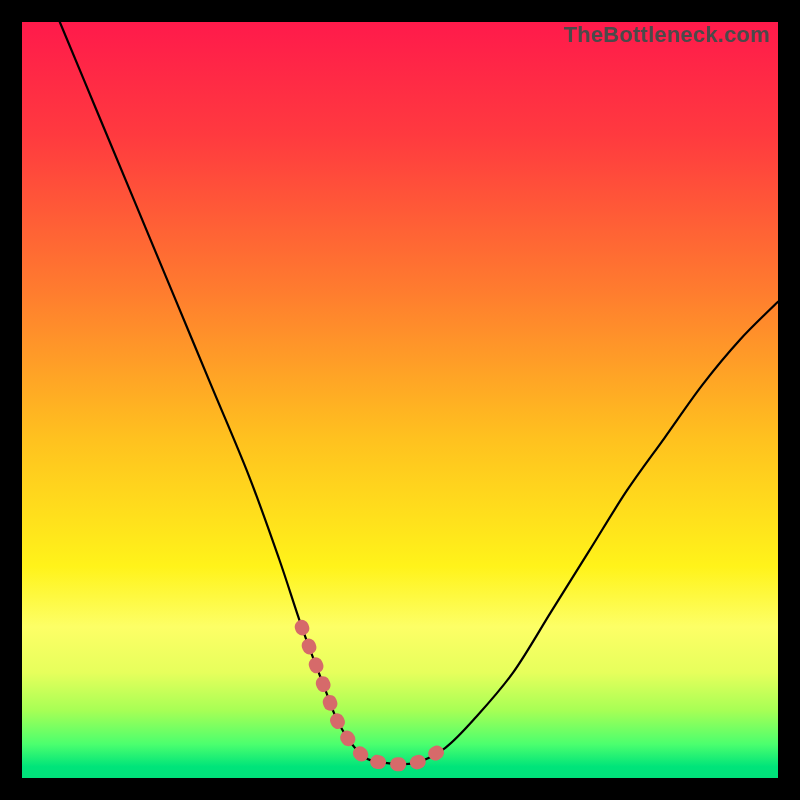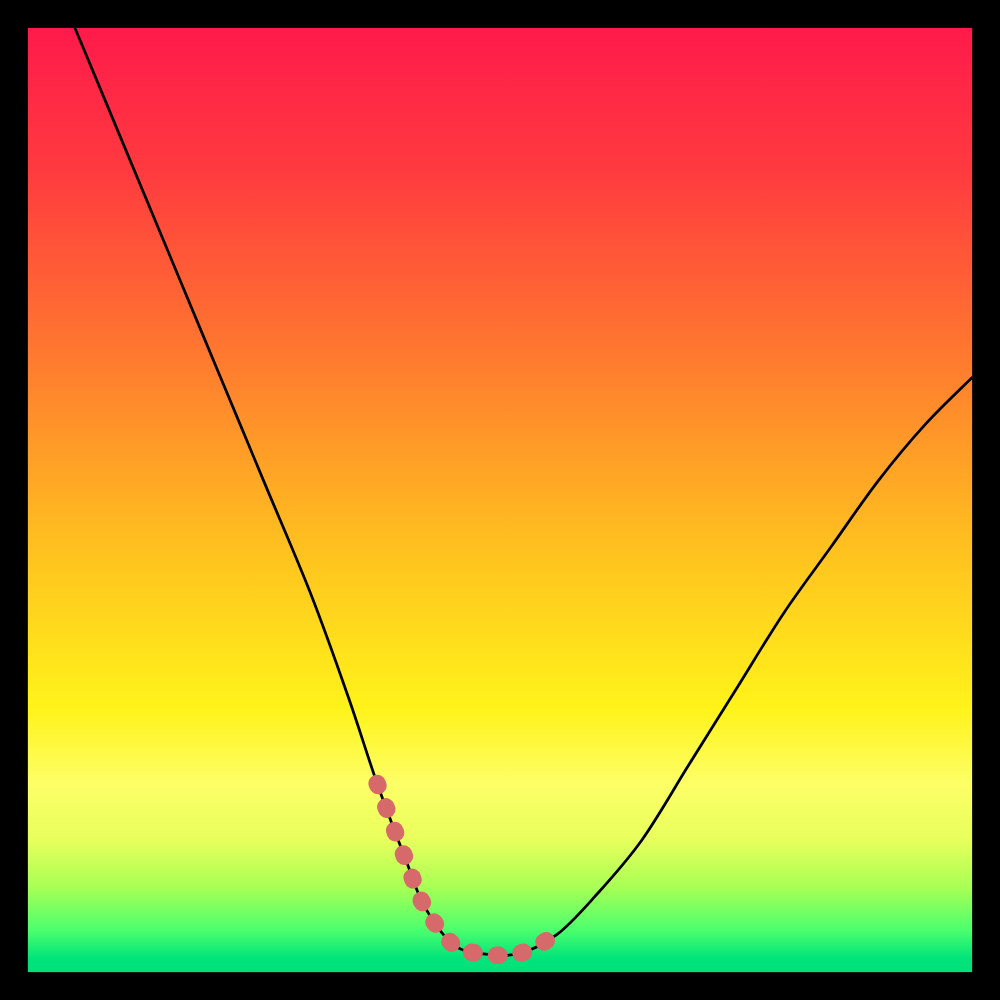--- a/index.html
+++ b/index.html
@@ -61,14 +61,15 @@
             <stop offset="95.5%" stop-color="#4cff6e"></stop>
             <stop offset="98.5%" stop-color="#00e47a"></stop>
             <stop offset="100%" stop-color="#00e07a"></stop>
           </linearGradient>
       </defs>
       <rect x="0" y="0" width="756" height="756" fill="url(#bg-grad)"></rect>
       <path id="curve-path" fill="none" stroke="#000000" stroke-width="2.2" stroke-linecap="round" stroke-linejoin="round" d="M 37.80 0.00 C 44.10 15.12, 63.00 60.48, 75.60 90.72 C 88.20 120.96, 100.80 151.20, 113.40 181.44 C 126.00 211.68, 138.60 241.92, 151.20 272.16 C 163.80 302.40, 176.40 332.64, 189.00 362.88 C 201.60 393.12, 215.46 424.62, 226.80 453.60 C 238.14 482.58, 248.22 511.56, 257.04 536.76 C 265.86 561.96, 272.16 583.38, 279.72 604.80 C 287.28 626.22, 296.10 648.90, 302.40 665.28 C 308.70 681.66, 311.22 691.74, 317.52 703.08 C 323.82 714.42, 332.64 727.02, 340.20 733.32 C 347.76 739.62, 354.06 739.62, 362.88 740.88 C 371.70 742.14, 383.04 743.40, 393.12 740.88 C 403.20 738.36, 413.28 733.32, 423.36 725.76 C 433.44 718.20, 442.26 708.12, 453.60 695.52 C 464.94 682.92, 478.80 667.80, 491.40 650.16 C 504.00 632.52, 516.60 609.84, 529.20 589.68 C 541.80 569.52, 554.40 549.36, 567.00 529.20 C 579.60 509.04, 592.20 487.62, 604.80 468.72 C 617.40 449.82, 630.00 433.44, 642.60 415.80 C 655.20 398.16, 667.80 379.26, 680.40 362.88 C 693.00 346.50, 705.60 331.38, 718.20 317.52 C 730.80 303.66, 749.70 286.02, 756.00 279.72"></path>
       <path id="highlight-path" fill="none" stroke="#d66a6a" stroke-width="14" stroke-linecap="round" stroke-linejoin="round" stroke-dasharray="2 18" d="M 279.72 604.80 C 283.50 614.88, 296.10 648.90, 302.40 665.28 C 308.70 681.66, 311.22 691.74, 317.52 703.08 C 323.82 714.42, 332.64 727.02, 340.20 733.32 C 347.76 739.62, 354.06 739.62, 362.88 740.88 C 371.70 742.14, 383.04 743.40, 393.12 740.88 C 403.20 738.36, 418.32 728.28, 423.36 725.76"></path>
     </svg>
 
+    <div class="watermark">TheBottleneck.com</div>
   </div>
 </div>
 
 </body></html>

